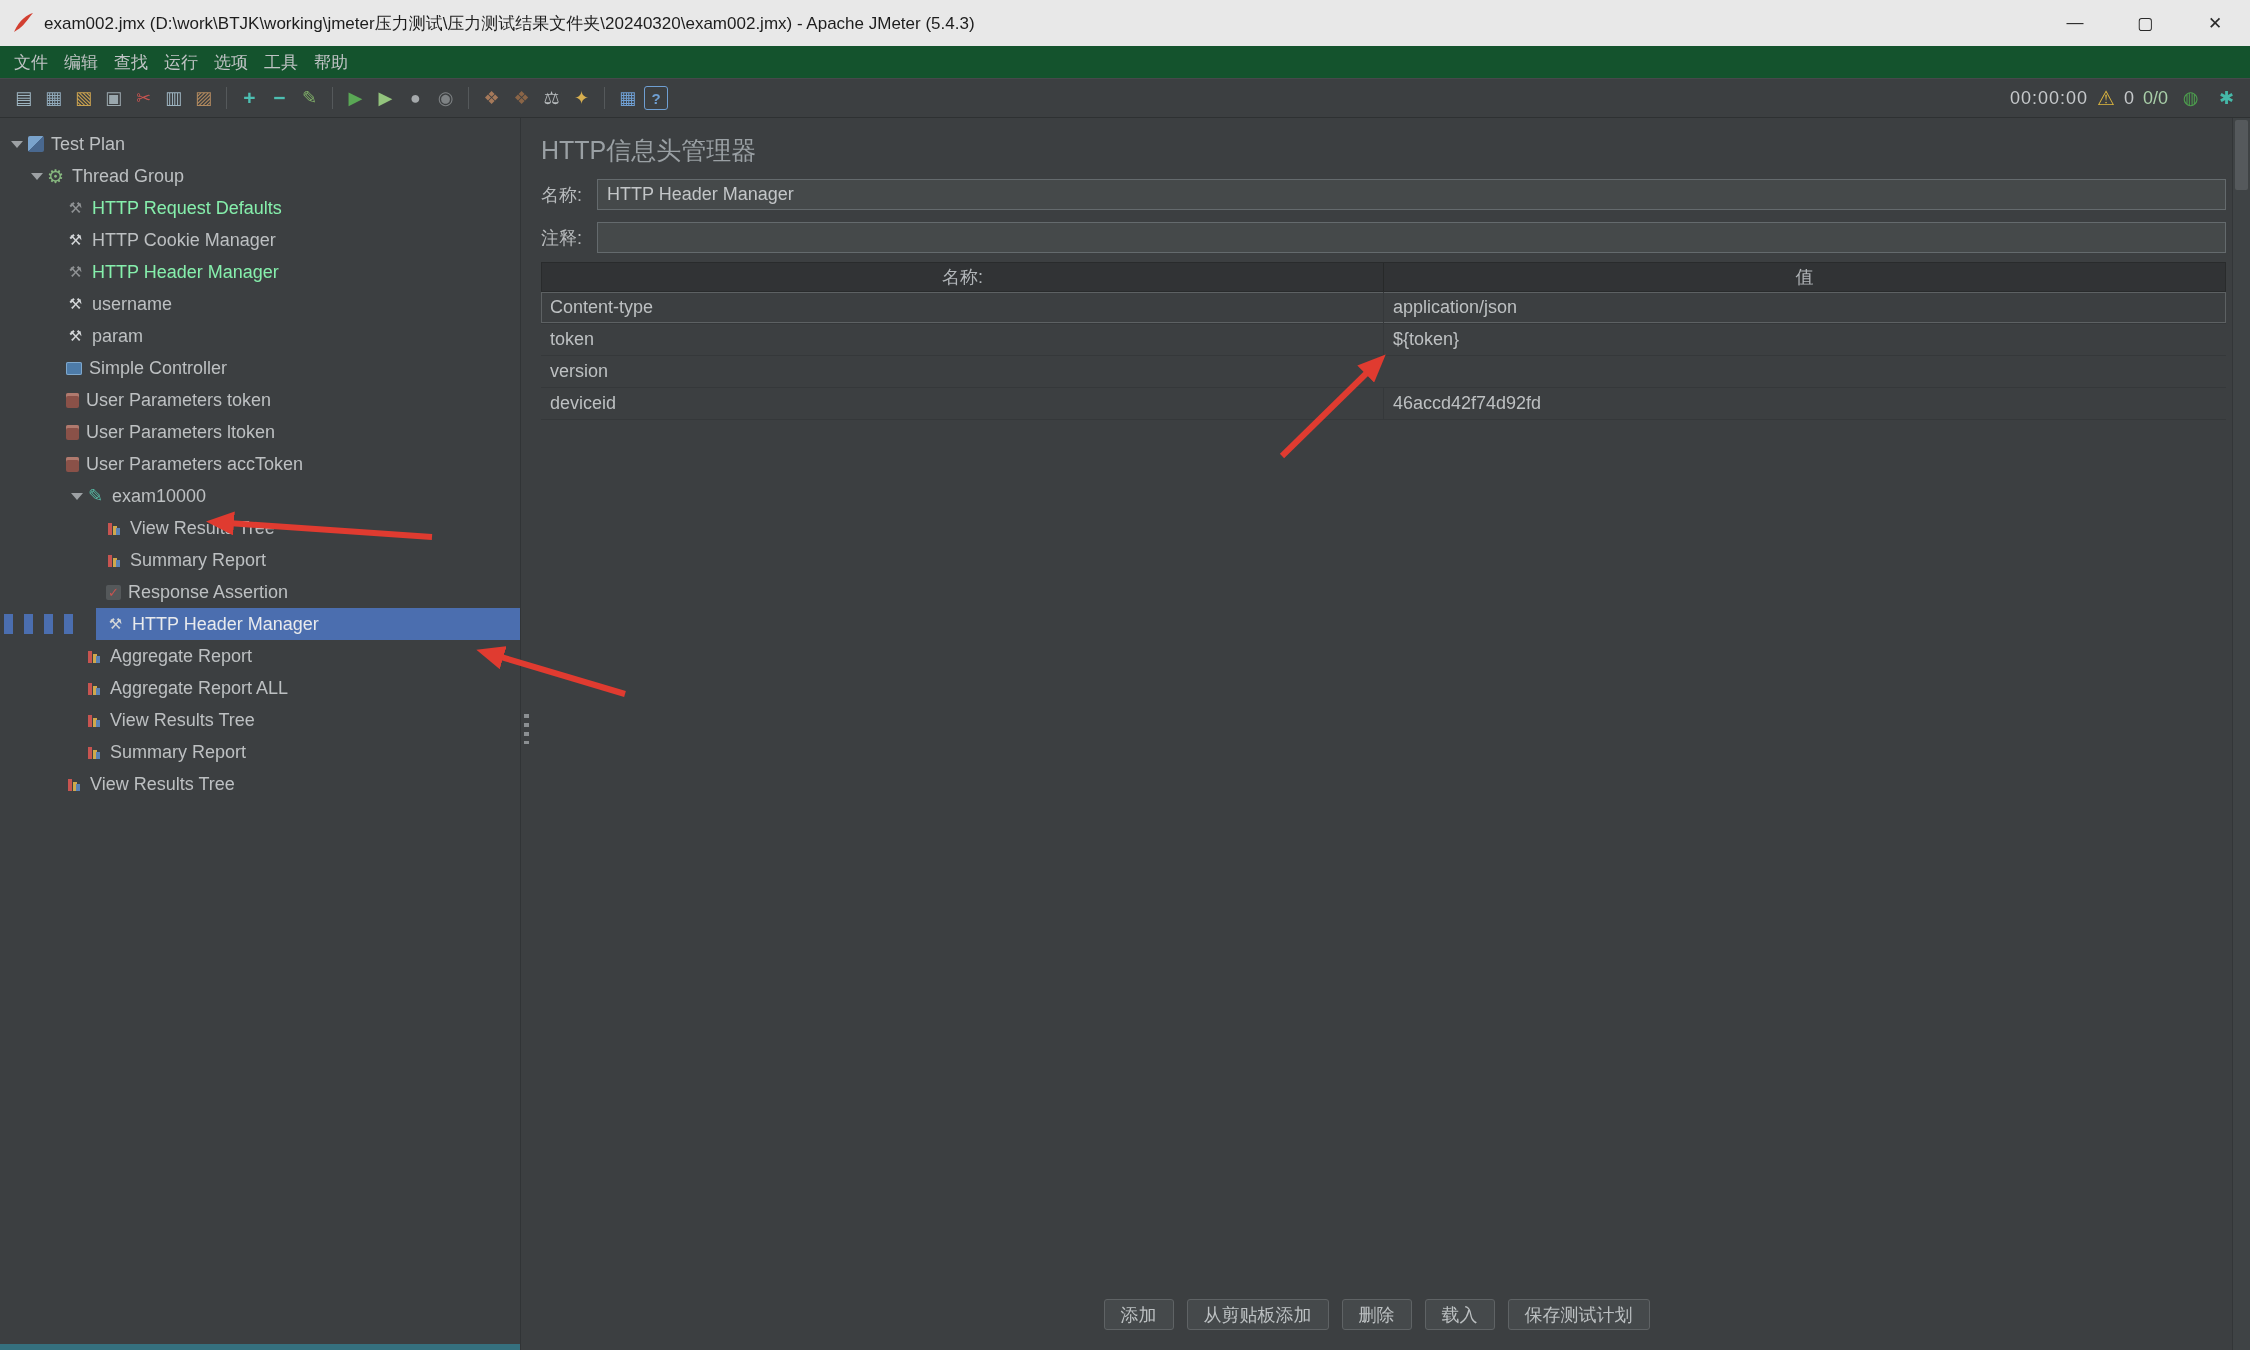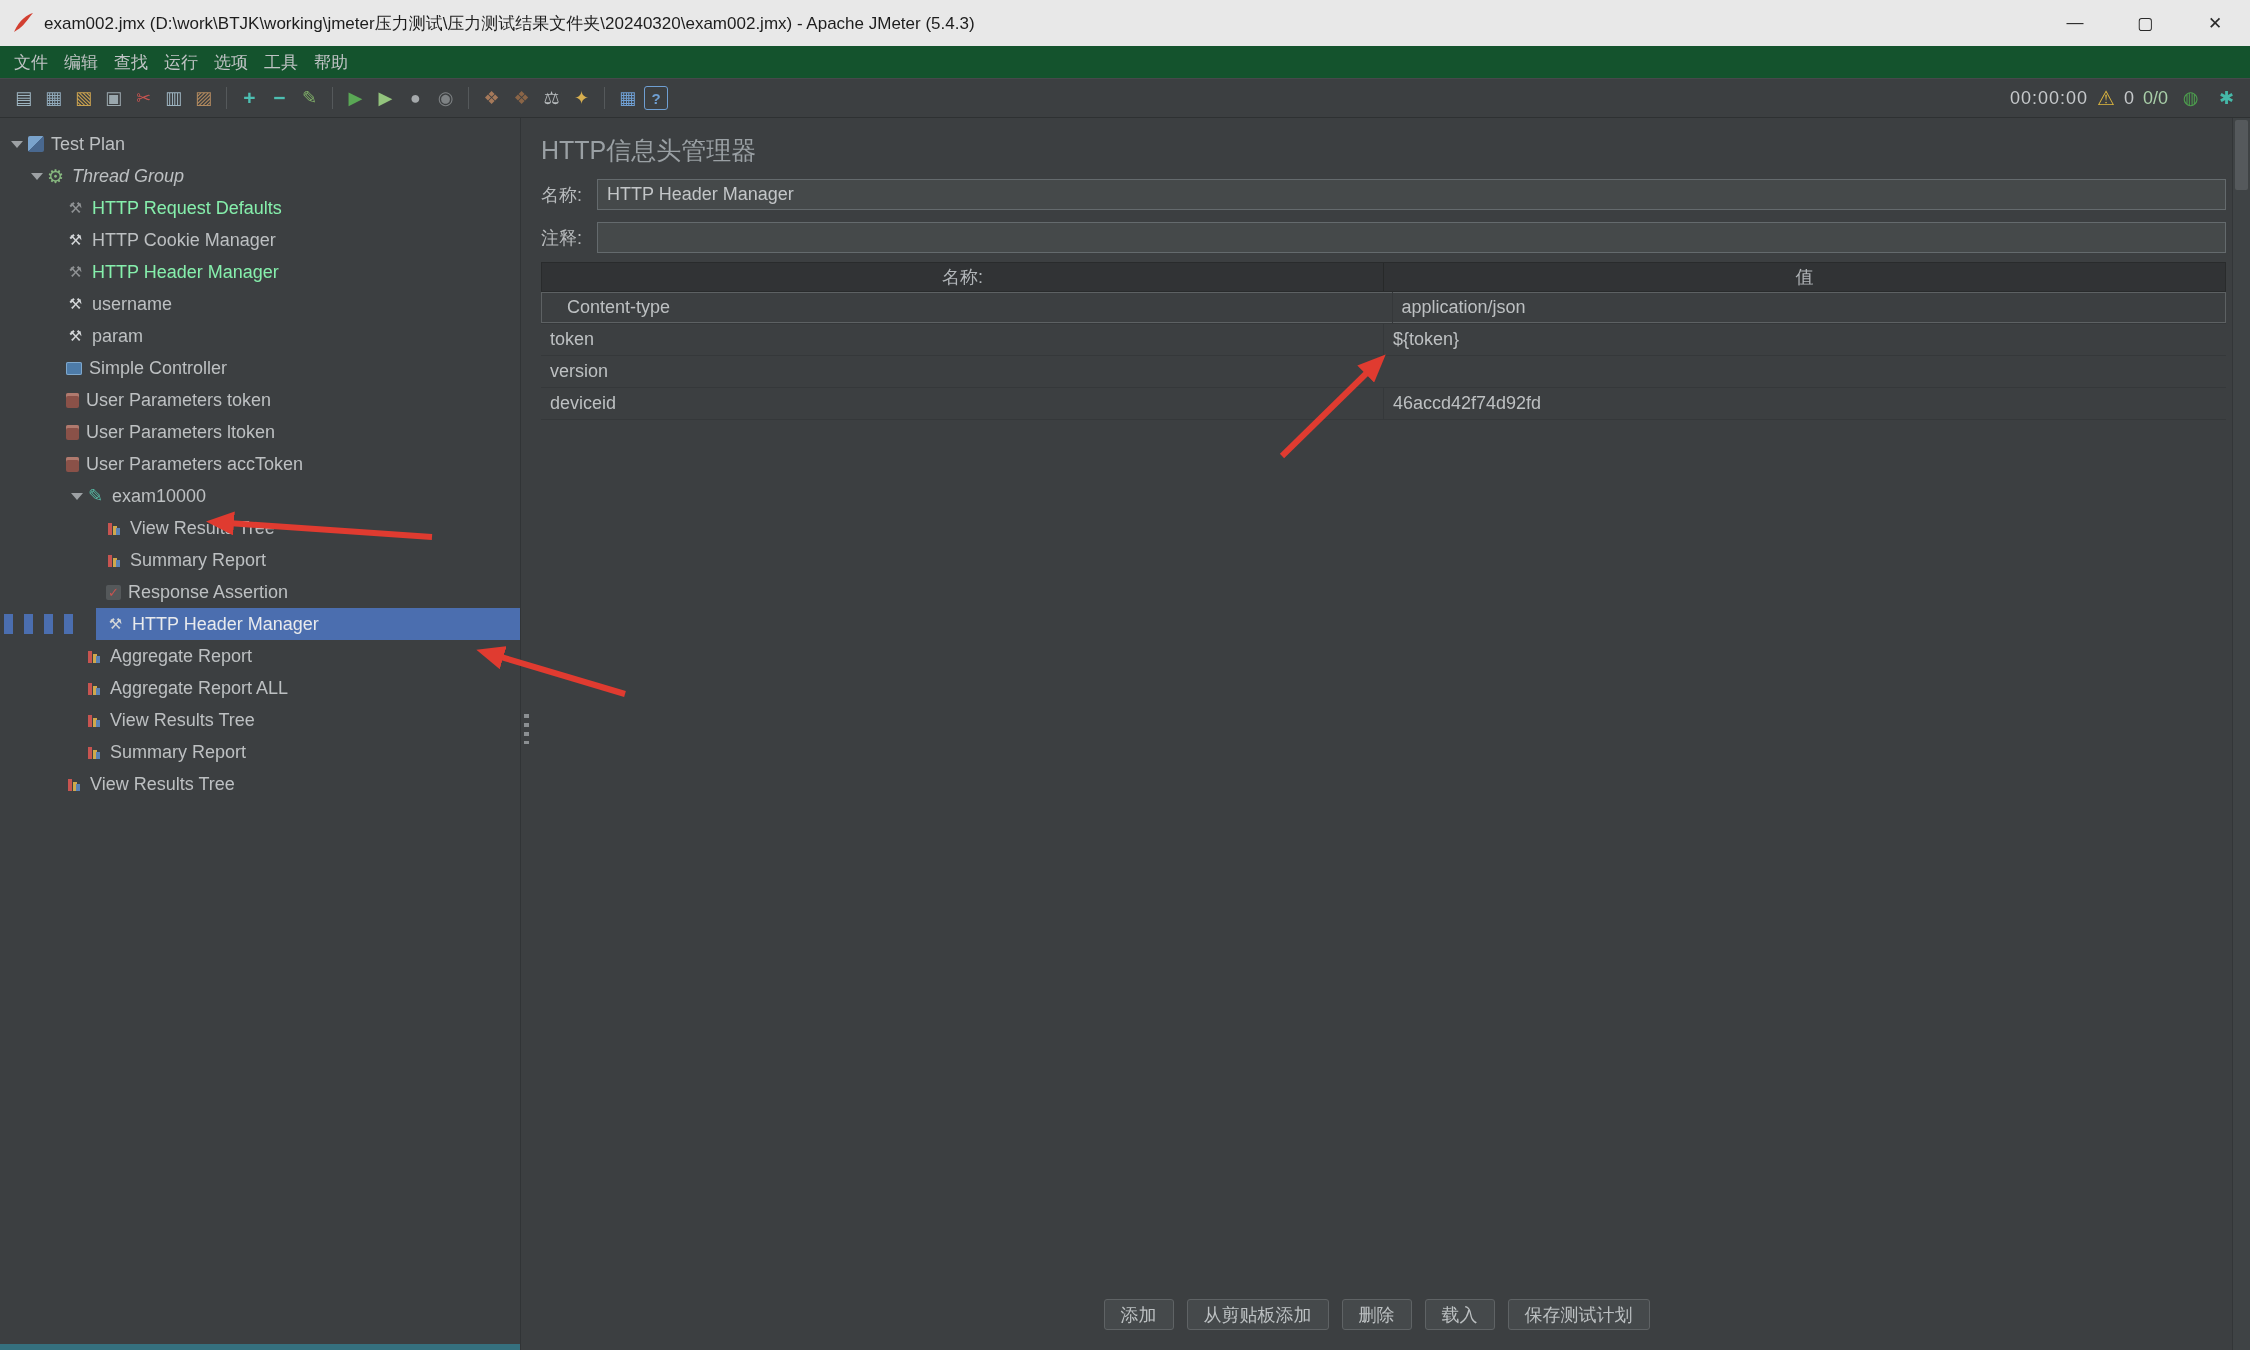--- a/index.html
+++ b/index.html
@@ -45,21 +45,21 @@
   .warn-icon { color: #e0b93f; font-size: 20px; }
   .threads { color: #a9cfa9; }
 
   
   .app-body { display: flex; height: 1232px; position: relative; }
 
   
   .tree { width: 521px; flex: none; border-right: 1px solid #313436; padding-top: 10px; position: relative; }
   .trow { display: flex; align-items: center; height: 32px; white-space: nowrap; position: relative; }
   .lvl0 { padding-left: 8px; }
-  .lvl1 { padding-left: 28px; font-style: italic; }
+  .lvl1 { padding-left: 28px; }
   .lvl2 { padding-left: 48px; }
   .lvl3 { padding-left: 68px; }
   .lvl4 { padding-left: 88px; }
   .chev { width: 18px; height: 18px; position: relative; flex: none; }
   .chev.open::before {
     content: ""; position: absolute; left: 3px; top: 6px;
     border-left: 6px solid transparent; border-right: 6px solid transparent;
     border-top: 7px solid #9da1a4;
   }
   .ticon { width: 19px; height: 19px; margin-right: 7px; flex: none; display: flex; align-items: center; justify-content: center; font-size: 16px; position: relative; }
@@ -99,21 +99,21 @@
     color: #c3c6c8; font-size: 18px; padding: 0 9px;
     font-family: "Liberation Sans", "DejaVu Sans", sans-serif;
   }
   .section-label { margin-top: 13px; color: #9ba0a3; }
 
   .htable { margin-top: 9px; }
   .ht-head { display: flex; height: 30px; background: #313335; border: 1px solid #292b2c; }
   .ht-col { flex: 1; display: flex; align-items: center; justify-content: center; color: #b1b5b8; }
   .ht-col.val { border-left: 1px solid #272929; }
   .ht-row { display: flex; height: 32px; border-bottom: 1px solid #35383a; }
-  .ht-row.anchor { box-shadow: inset 0 0 0 1px #5d6163; padding-left: 17px; }
+  .ht-row.anchor { box-shadow: inset 0 0 0 1px #5d6163; }
   .ht-cell { flex: 1; display: flex; align-items: center; padding: 0 9px; color: #bdc0c2; }
   .ht-cell.val { border-left: 1px solid #35383a; }
 
   .btn-row { position: absolute; bottom: 20px; left: 0; right: 0; display: flex; justify-content: center; gap: 13px; }
   .jbtn {
     height: 31px; padding: 0 16px; background: #45494b; border: 1px solid #5f6365; border-radius: 3px;
     color: #bcc0c2; font-size: 18px; display: flex; align-items: center;
     font-family: "Liberation Sans", "DejaVu Sans", sans-serif;
   }
 

